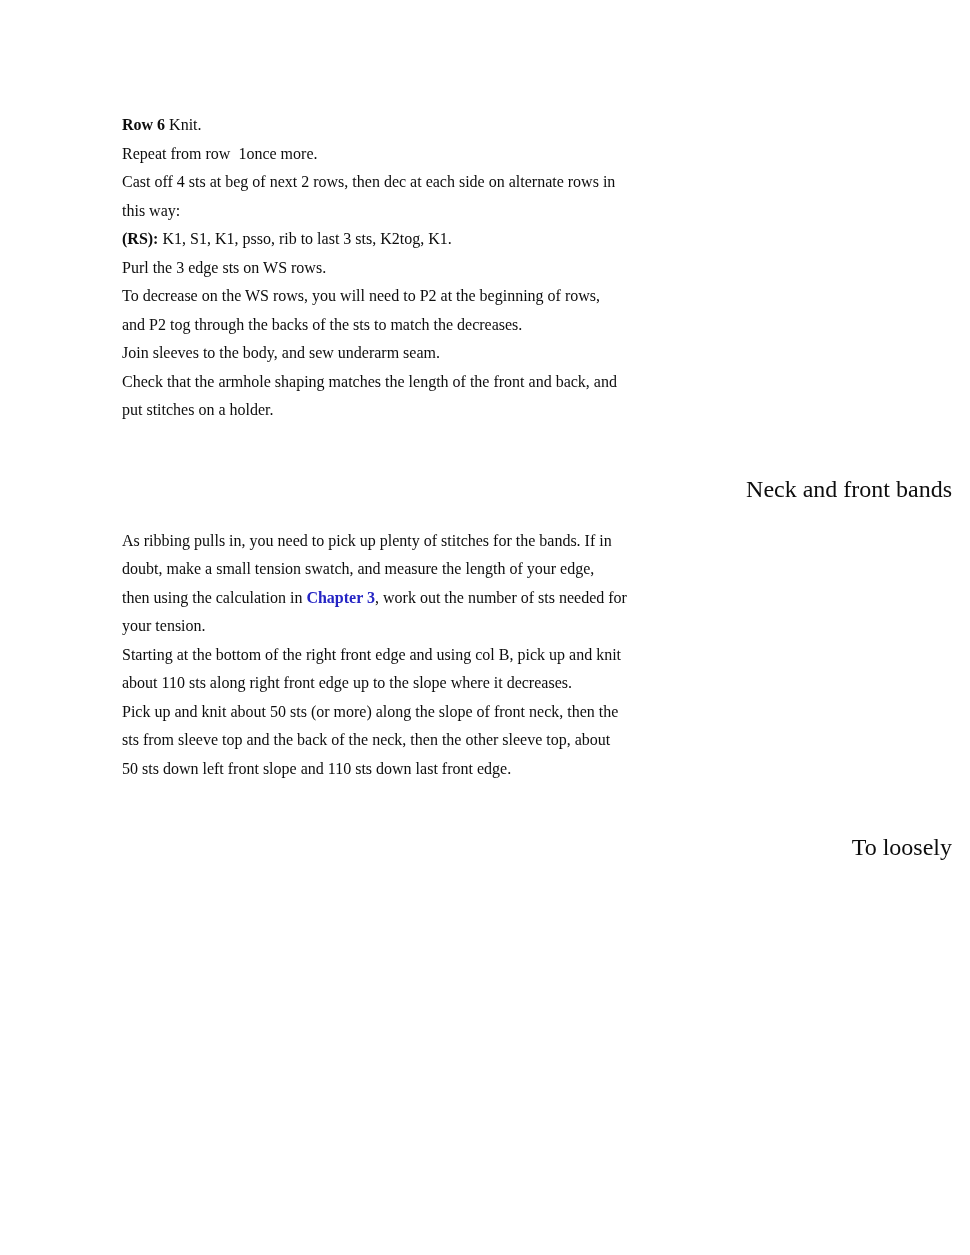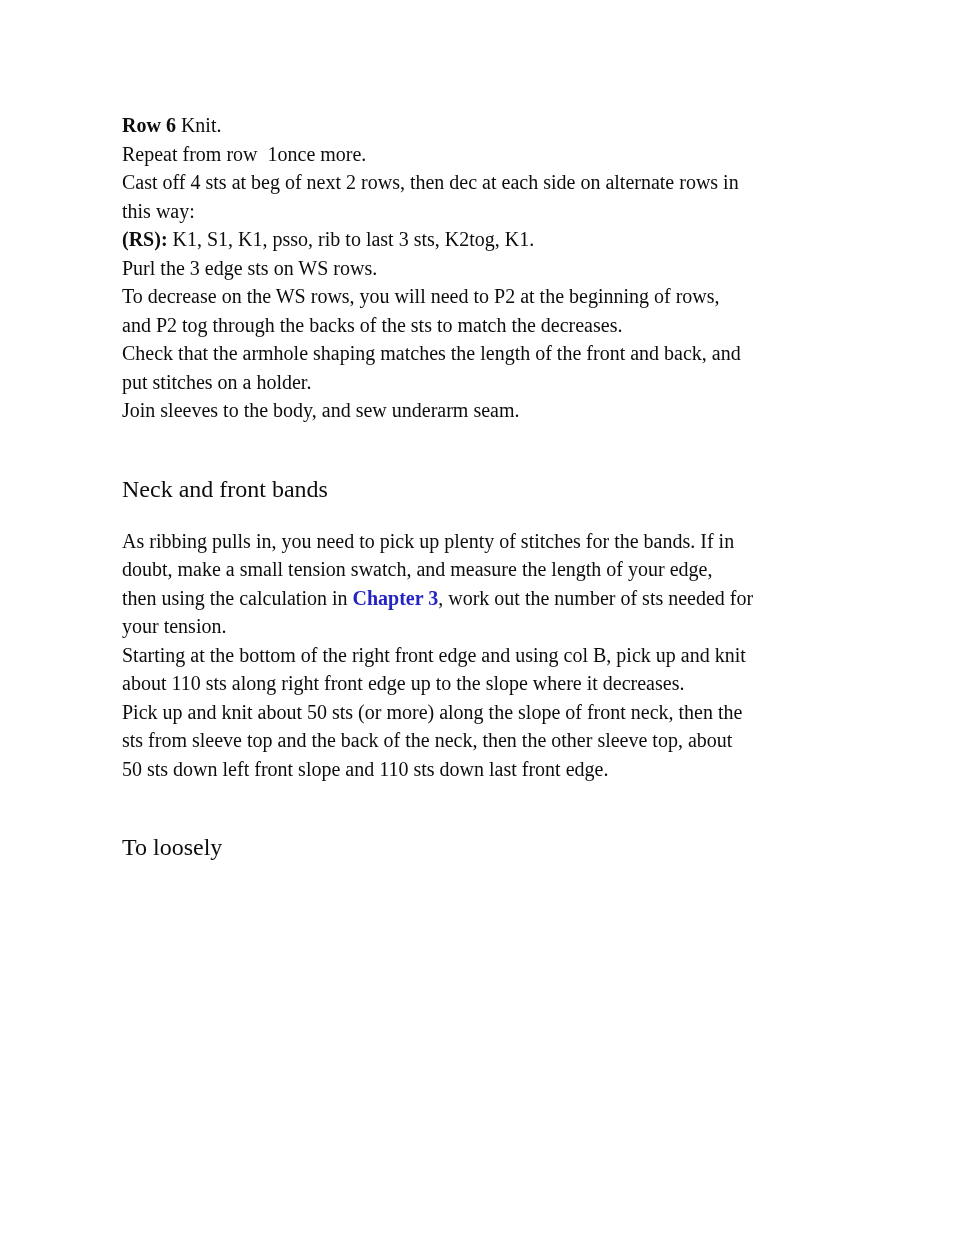--- a/index.html
+++ b/index.html
@@ -16,49 +16,50 @@
     color: #0d0d0d;
   }
   .page {
     position: absolute;
     left: 122px;
     top: 111px;
     width: 830px;
   }
   .doc-para {
     margin: 0;
-    font-size: 20px;
+    font-size: 16px;
     line-height: 28.5px;
     white-space: pre-wrap;
   }
   .doc-heading {
     margin: 48px 0 21px 0;
     font-size: 24px;
     line-height: 33px;
     font-weight: normal;
     white-space: pre-wrap;
+    text-align: right;
   }
   .seg-bold { font-weight: bold; }
   .seg-link { text-decoration: none; cursor: pointer; font-weight: bold; }
 </style>
 </head>
 <body style="background: rgb(255, 255, 255); color: rgb(13, 13, 13);">
 
 <div class="page">
     <p class="doc-para"><span class="seg-bold">Row 6 </span><span class="seg-regular">Knit.</span></p>
     <p class="doc-para"><span class="seg-regular">Repeat from row  1once more.</span></p>
     <p class="doc-para"><span class="seg-regular">Cast off 4 sts at beg of next 2 rows, then dec at each side on alternate rows in
 this way:</span></p>
     <p class="doc-para"><span class="seg-bold">(RS):</span><span class="seg-regular"> K1, S1, K1, psso, rib to last 3 sts, K2tog, K1.</span></p>
     <p class="doc-para"><span class="seg-regular">Purl the 3 edge sts on WS rows.</span></p>
     <p class="doc-para"><span class="seg-regular">To decrease on the WS rows, you will need to P2 at the beginning of rows,
 and P2 tog through the backs of the sts to match the decreases.</span></p>
+    <p class="doc-para"><span class="seg-regular">Join sleeves to the body, and sew underarm seam.</span></p>
     <p class="doc-para"><span class="seg-regular">Check that the armhole shaping matches the length of the front and back, and
 put stitches on a holder.</span></p>
-    <p class="doc-para"><span class="seg-regular">Join sleeves to the body, and sew underarm seam.</span></p>
     <h2 class="doc-heading"><span class="seg-regular">Neck and front bands</span></h2>
     <p class="doc-para"><span class="seg-regular">As ribbing pulls in, you need to pick up plenty of stitches for the bands. If in
 doubt, make a small tension swatch, and measure the length of your edge,
 then using the calculation in </span><a class="seg-link" style="color: rgb(36, 36, 196);">Chapter 3</a><span class="seg-regular">, work out the number of sts needed for
 your tension.</span></p>
     <p class="doc-para"><span class="seg-regular">Starting at the bottom of the right front edge and using col B, pick up and knit
 about 110 sts along right front edge up to the slope where it decreases.</span></p>
     <p class="doc-para"><span class="seg-regular">Pick up and knit about 50 sts (or more) along the slope of front neck, then the
 sts from sleeve top and the back of the neck, then the other sleeve top, about
 50 sts down left front slope and 110 sts down last front edge.</span></p>

